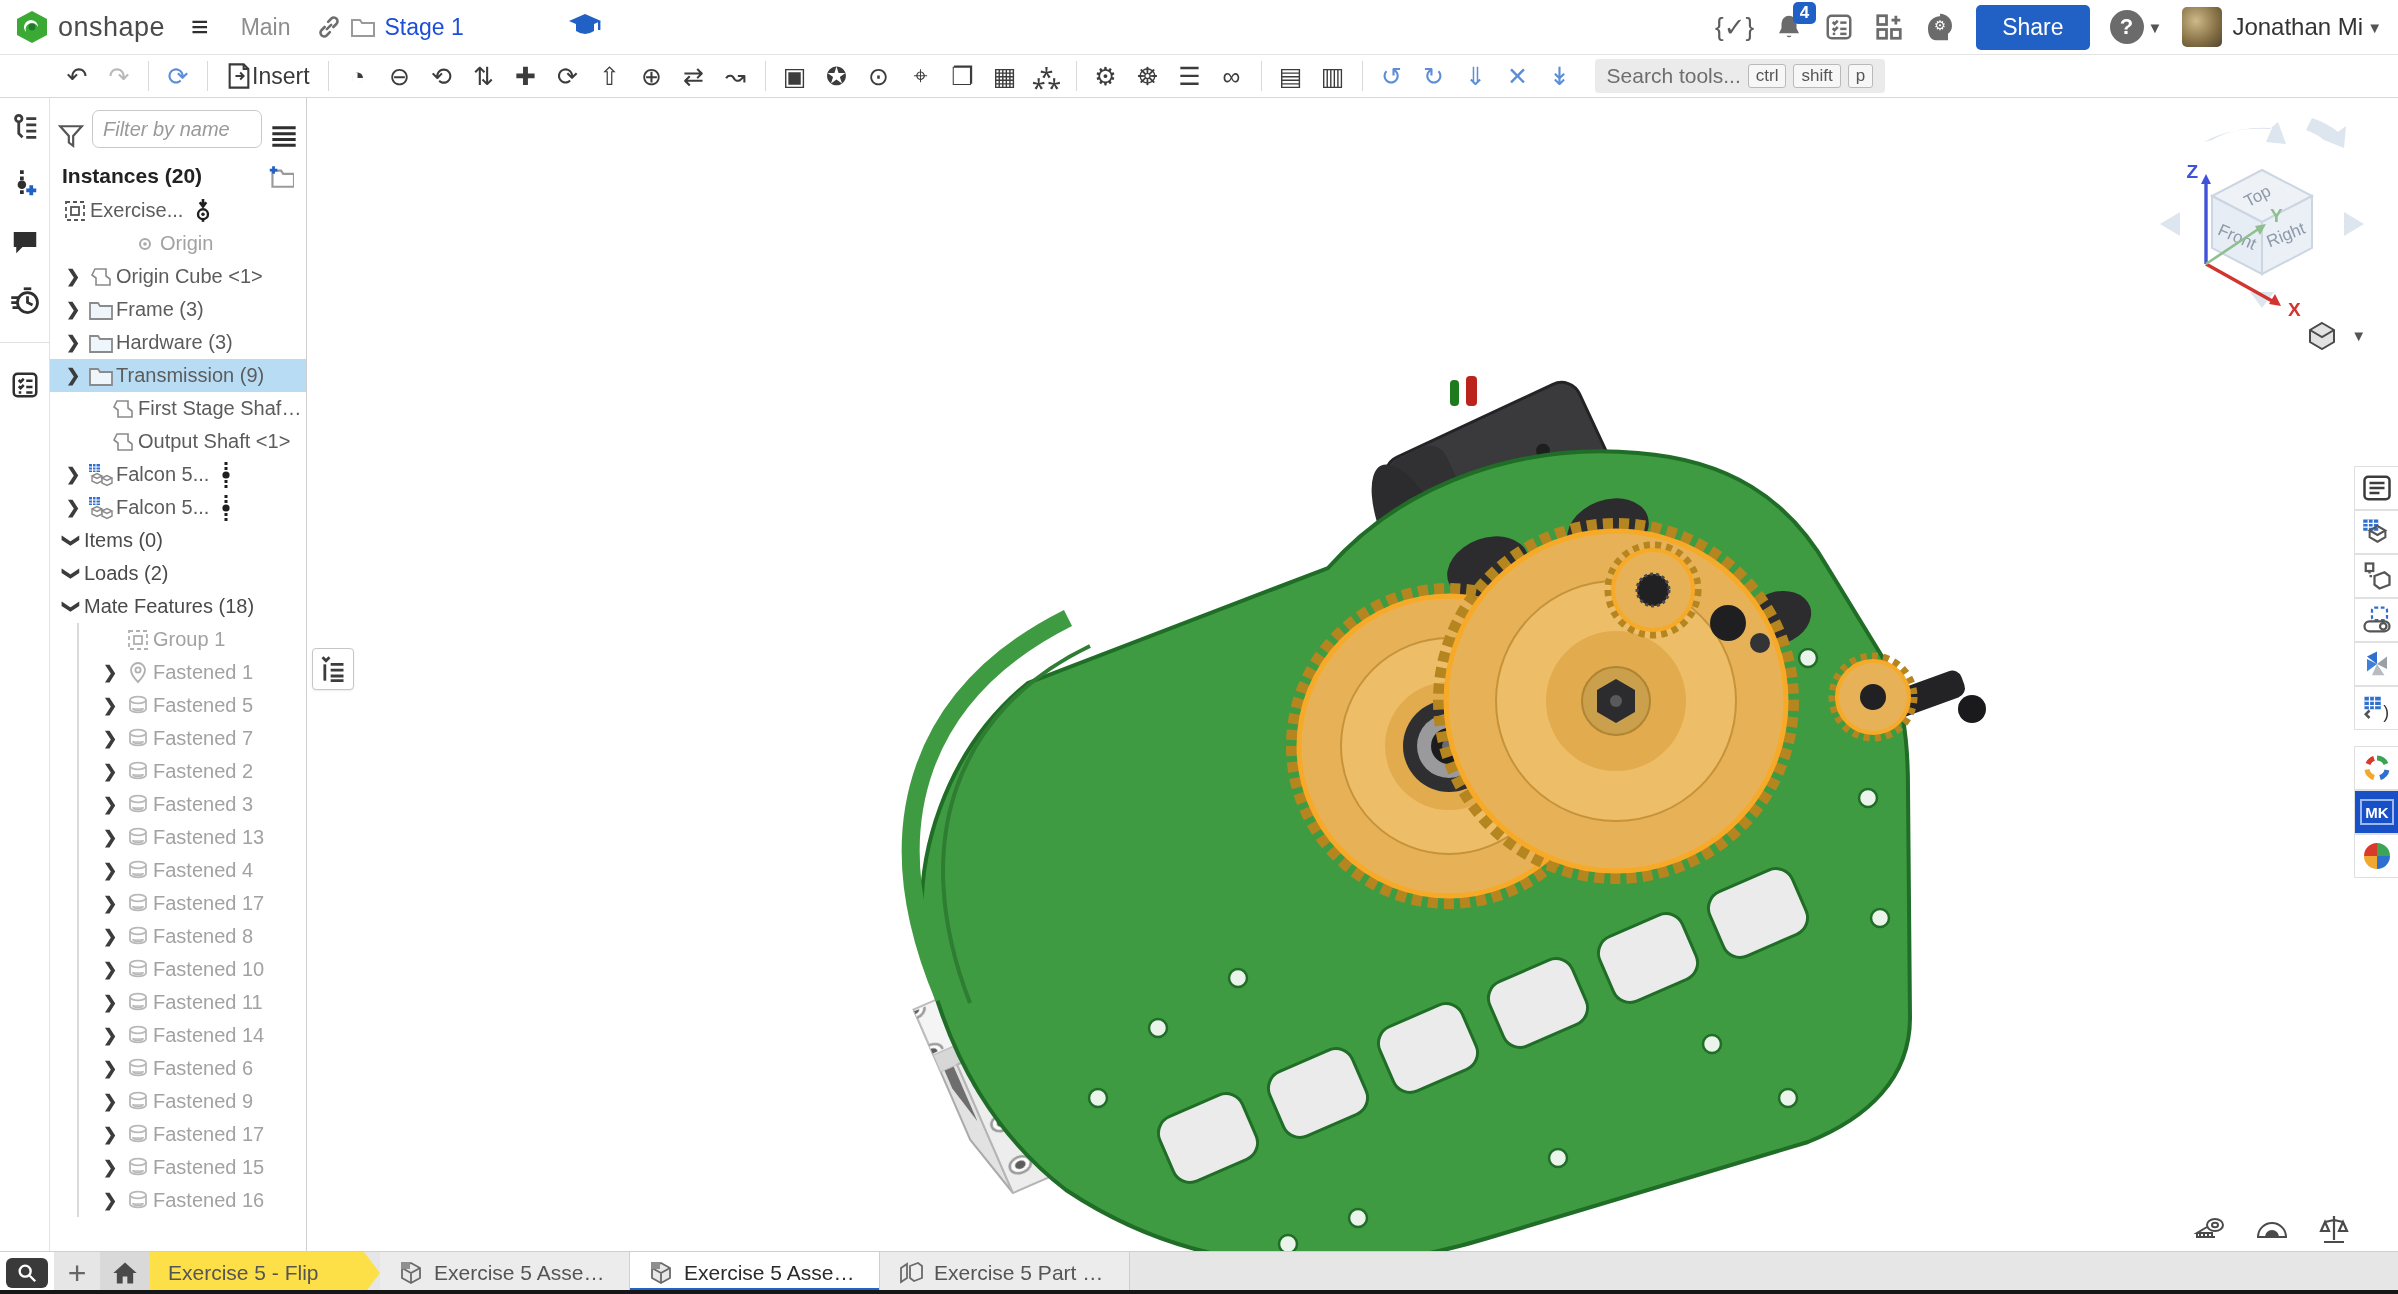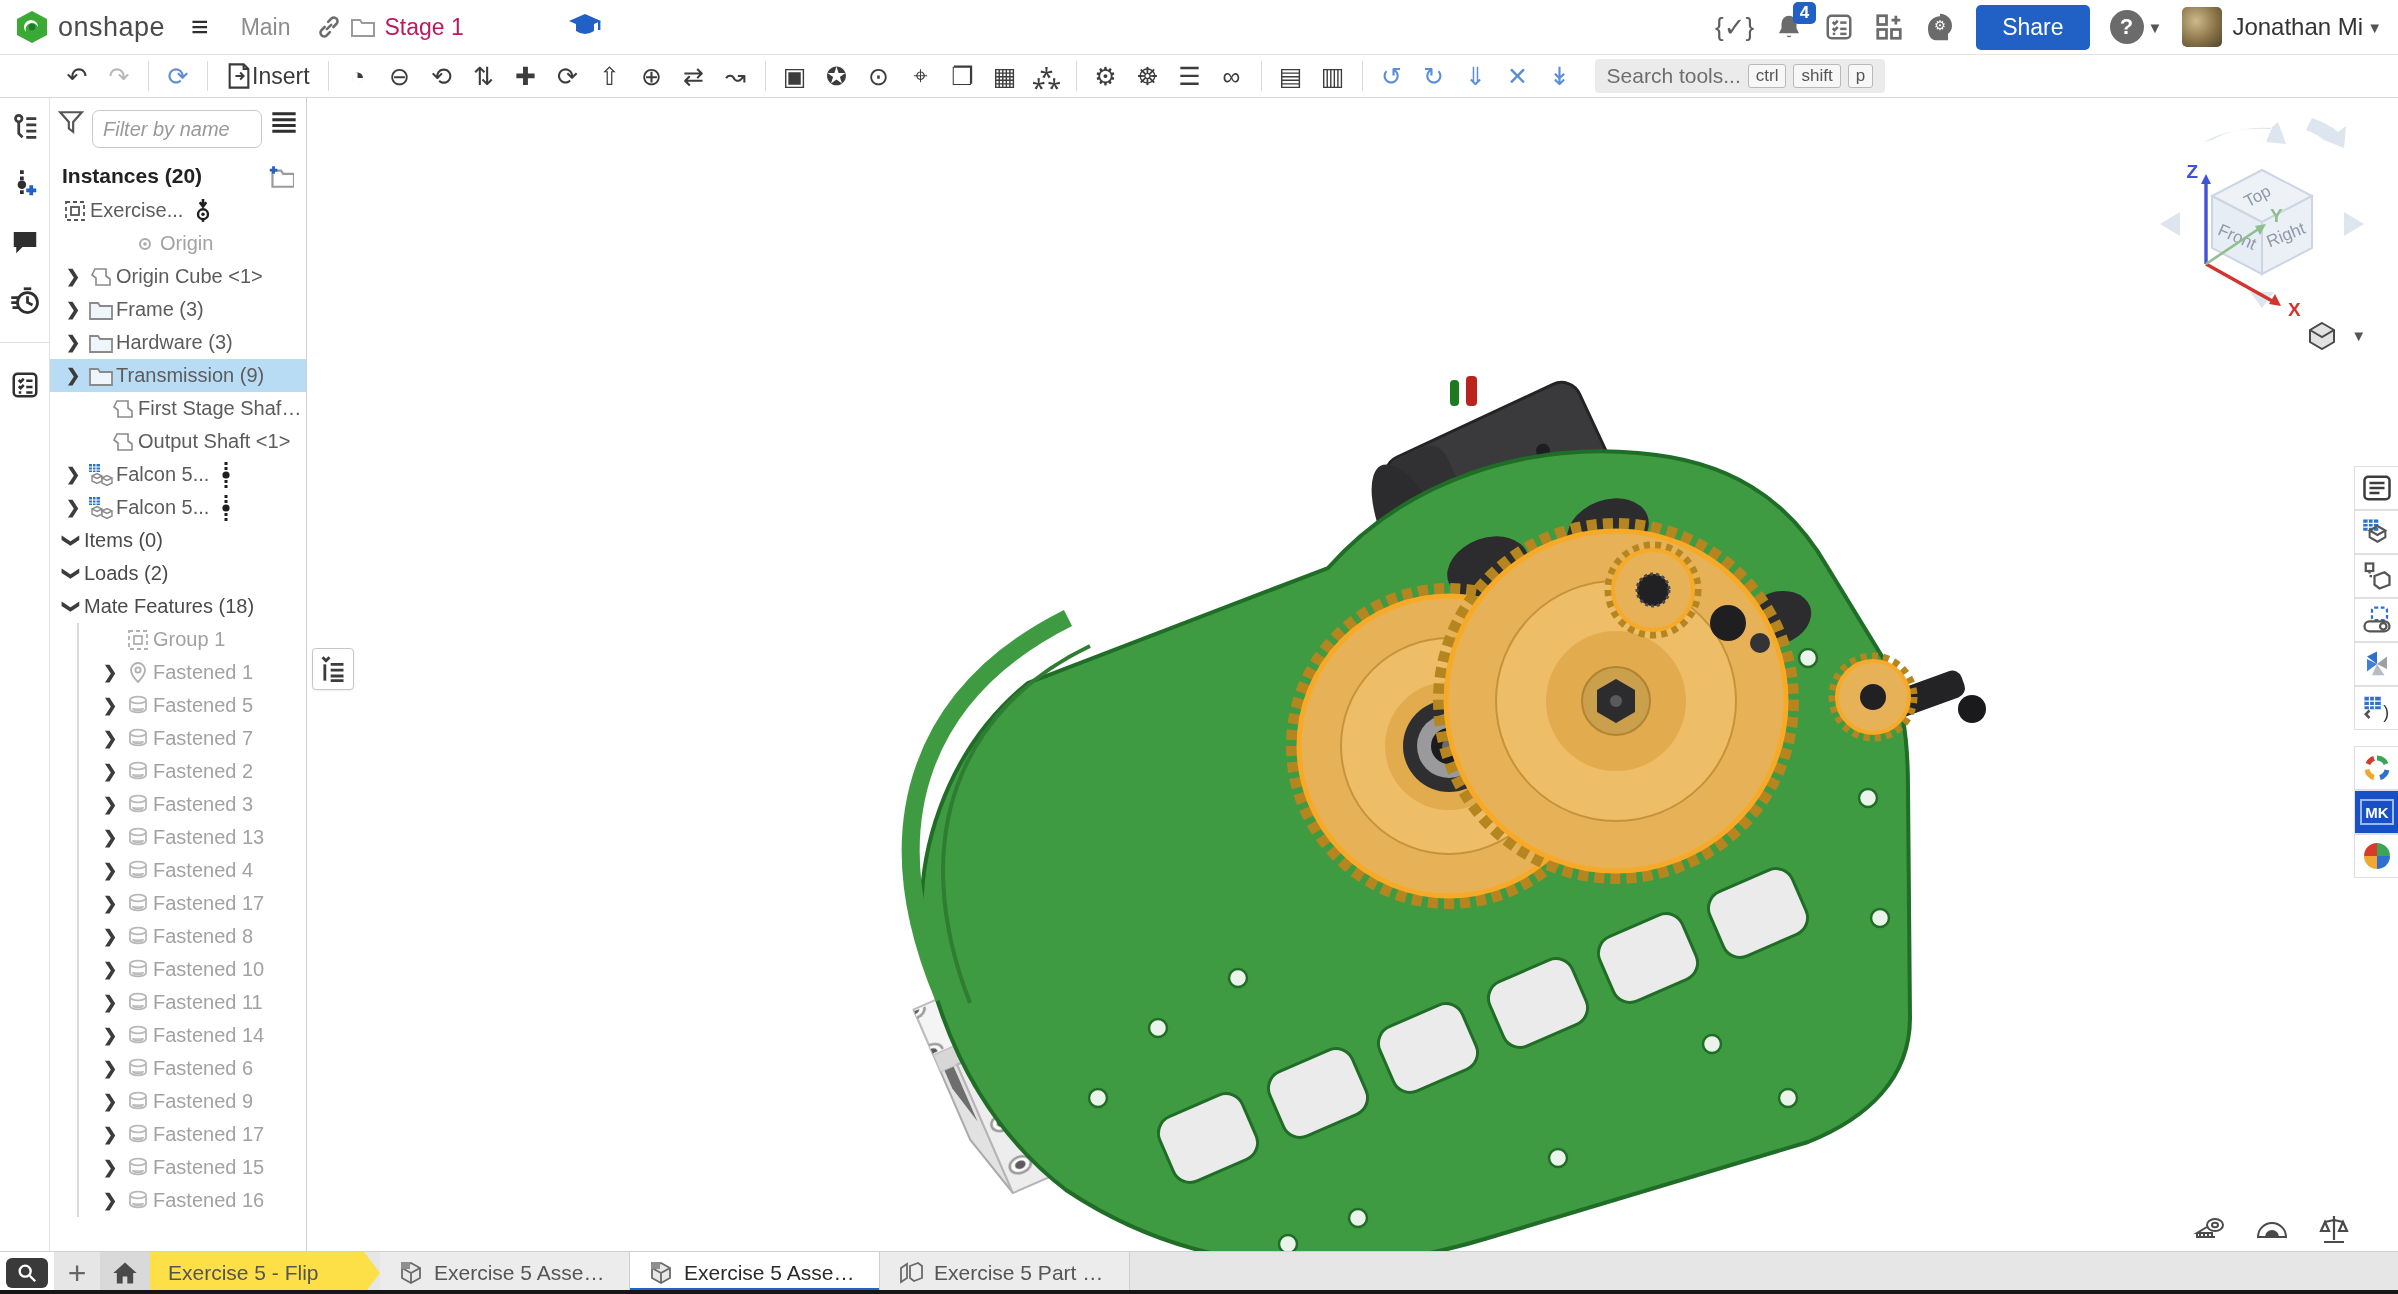--- a/index.html
+++ b/index.html
@@ -9,21 +9,21 @@
 
   
   .header { position:absolute; left:0; top:0; width:2398px; height:55px; background:#fff;
     display:flex; align-items:center; border-bottom:1px solid #e3e3e3; z-index:30; }
   .hleft { display:flex; align-items:center; gap:14px; padding-left:14px; flex:1; min-width:0; }
   .brand { display:flex; align-items:center; gap:8px; }
   .brand-text { font-size:27px; color:#4b4b4b; letter-spacing:.5px; }
   .hamburger { font-size:30px; color:#2f2f2f; margin:0 8px 0 12px; cursor:pointer; }
   .doc-title { font-size:28px; font-weight:bold; color:#1f1f1f; white-space:nowrap; }
   .ws-label { font-size:23px; color:#8d8d8d; margin-left:10px; }
-  .ver-wrap { display:flex; align-items:center; gap:8px; margin-left:12px; color:#be185d; font-size:23px; }
+  .ver-wrap { display:flex; align-items:center; gap:8px; margin-left:12px; color:#1d4ed8; font-size:23px; }
   .gradcap { margin-left:90px; }
   .hright { display:flex; align-items:center; gap:20px; padding-right:16px; }
   .hicon { color:#5c5c5c; font-size:26px; position:relative; display:flex; align-items:center; cursor:pointer; }
   .badge { position:absolute; top:-10px; right:-12px; background:#2160c4; color:#fff; font-size:17px;
     border-radius:5px; padding:1px 7px; font-weight:bold; }
   .share-btn { background:#2160c4; color:#fff; font-size:23px; padding:9px 26px; border:none;
     border-radius:5px; cursor:pointer; }
   .help-circle { width:34px; height:34px; background:#6b6b6b; color:#fff; border-radius:50%;
     display:flex; align-items:center; justify-content:center; font-size:22px; font-weight:bold; }
   .caret { font-size:15px; color:#555; margin-left:4px; }
@@ -50,21 +50,21 @@
   
   .lstrip { position:absolute; left:0; top:98px; width:50px; height:1153px; background:#fff;
     border-right:1px solid #e3e3e3; display:flex; flex-direction:column; align-items:center;
     padding-top:12px; gap:26px; z-index:20; }
   .lstrip .sep { width:50px; height:1px; background:#e0e0e0; }
   .sicon { width:32px; height:32px; display:flex; align-items:center; justify-content:center; cursor:pointer; }
 
   
   .lpanel { position:absolute; left:50px; top:98px; width:257px; height:1153px; background:#fff;
     border-right:1px solid #cfcfcf; z-index:20; overflow:hidden; }
-  .filter-row { display:flex; align-items:flex-start; gap:8px; padding:12px 8px 8px 8px; }
+  .filter-row { display:flex; align-items:flex-end; gap:8px; padding:12px 8px 8px 8px; }
   .filter-input { flex:1; height:38px; border:1px solid #c9c9c9; border-radius:7px; font-size:20px;
     padding:0 10px; font-style:italic; color:#555; outline:none; min-width:0; }
   .filter-input::placeholder { color:#9a9a9a; font-style:italic; }
   .inst-row { display:flex; align-items:center; justify-content:space-between; padding:8px 12px 6px 12px; }
   .inst-label { font-size:21px; font-weight:bold; color:#222; }
   .row { display:flex; align-items:center; height:33px; font-size:20px; color:#5c5c5c;
     white-space:nowrap; cursor:pointer; }
   .row .chev { width:26px; text-align:center; font-size:17px; font-weight:bold; color:#3c3c3c; flex:none; }
   .row .chev.open { transform:rotate(90deg); }
   .row .ricon { width:30px; display:flex; justify-content:center; flex:none; }

